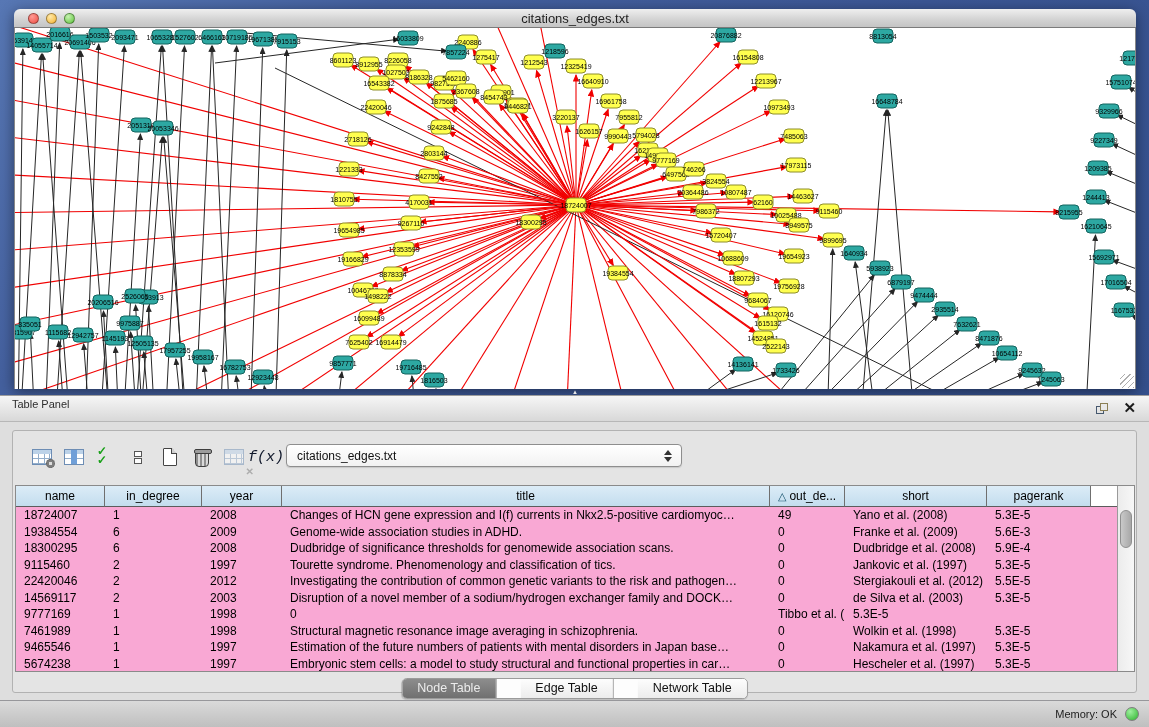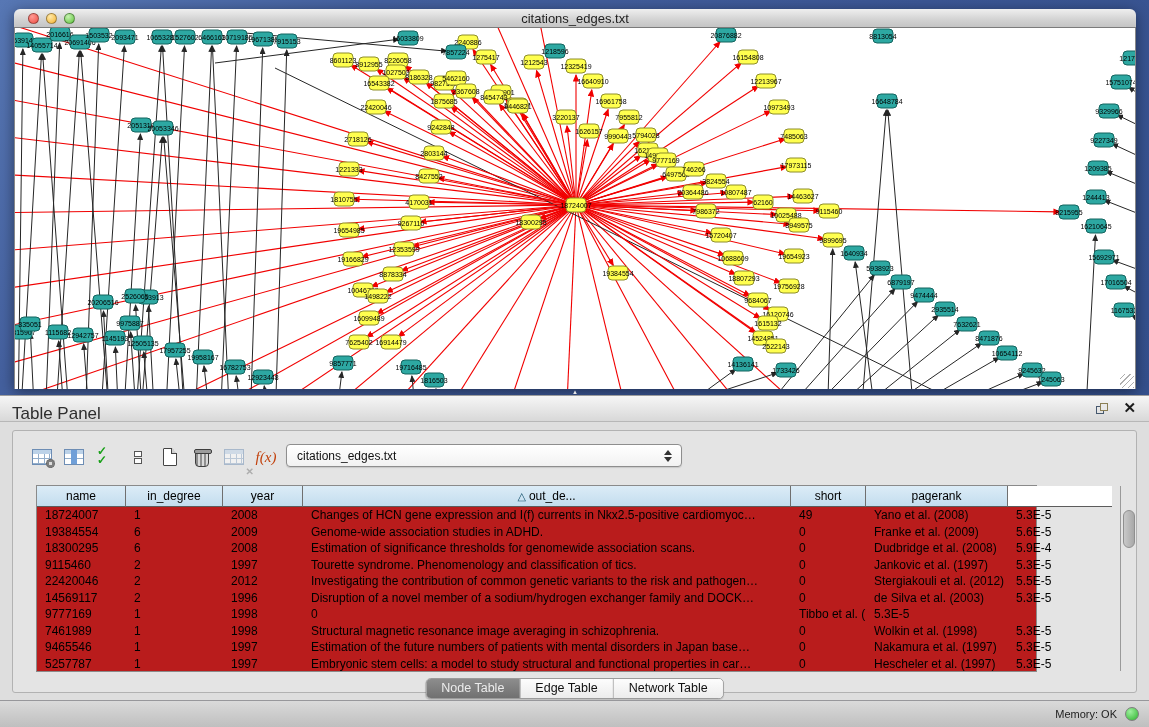--- a/index.html
+++ b/index.html
@@ -31,21 +31,21 @@
   .node-t { fill:#2da8a2; stroke:#13645f; stroke-width:1; }
   .nlabel { font-family:"Liberation Sans",sans-serif; font-size:7px; fill:#000; text-anchor:middle; }
 
   
   .divider-handle { position:absolute; left:568px; top:388px; width:14px; height:7px; color:#e8e8e8; font-size:7px; line-height:7px; text-align:center; }
 
   
   .panel { position:absolute; left:0; top:395px; width:1149px; height:305px; background:#dedede; }
   .panel-header { position:relative; height:27px; background:linear-gradient(#f6f6f6,#d8d8d8);
     border-top:1px solid #9d9d9d; border-bottom:1px solid #b7b7b7; }
-  .panel-title { position:absolute; left:12px; top:8px; font-size:17px; color:#2e2e2e; }
+  .panel-title { position:absolute; left:12px; top:2px; font-size:11px; color:#2e2e2e; }
   .float-ic { position:absolute; right:40px; top:7px; width:13px; height:13px; }
   .float-ic .sq1 { position:absolute; left:0; top:3px; width:8px; height:8px; border:1.5px solid #46586e; background:transparent; }
   .float-ic .sq2 { position:absolute; left:4px; top:0; width:8px; height:8px; border:1.5px solid #8b7f54; background:#e9e9e9; }
   .close-ic { position:absolute; right:13px; top:3px; font-size:15px; font-weight:bold; color:#1c1c1c; line-height:18px; }
 
   .panel-frame { position:absolute; left:12px; top:35px; width:1125px; height:263px;
     border:1px solid #b2b2b2; border-radius:3px; background:#e4e4e4; }
 
   
   .toolbar { position:absolute; left:14px; top:10px; height:32px; display:flex; align-items:center; }
@@ -66,47 +66,47 @@
   .i-rows span { display:block; width:8px; height:6px; border:1px solid #555; background:#fdfdfd; margin:1px auto; }
   .i-doc { position:relative; width:14px; height:18px; background:#fff; border:1px solid #444; border-radius:1px; }
   .i-doc::after { content:""; position:absolute; right:-1px; top:-1px; width:5px; height:5px;
       background:linear-gradient(225deg,#e4e4e4 50%,#cfcfcf 50%); border-left:1px solid #444; border-bottom:1px solid #444; }
   .i-trash { position:relative; width:14px; height:15px; margin-top:4px;
       background:linear-gradient(90deg,#8f8f8f 0 2px,#d9d9d9 2px 4px,#8f8f8f 4px 6px,#d9d9d9 6px 8px,#8f8f8f 8px 10px,#d9d9d9 10px 12px,#8f8f8f 12px);
       border:1px solid #3e3e3e; border-radius:2px 2px 4px 4px; }
   .i-trash::before { content:""; position:absolute; left:-2px; top:-4px; width:16px; height:3px; background:#9c9c9c; border:1px solid #3e3e3e; border-radius:2px; }
   .i-tablex { position:relative; opacity:.5; }
   .i-tablex .x { position:absolute; right:-5px; bottom:-6px; font-size:10px; color:#777; font-weight:bold; }
-  .i-fx { font-family:Liberation Serif, serif; font-style:italic; font-size:15px; color:#c2410c;text-align:center; }
+  .i-fx { font-family:Liberation Mono, monospace; font-style:italic; font-size:15px; color:#0f172a;text-align:center; }
 
   .combo { position:absolute; left:273px; top:13px; width:396px; height:23px; background:linear-gradient(#ffffff,#f2f2f2);
       border:1px solid #8e8e8e; border-radius:4px; box-shadow:inset 0 1px 1px rgba(255,255,255,.8), 0 1px 1px rgba(0,0,0,.12); }
   .combo .val { position:absolute; left:10px; top:4px; font-size:12px; color:#111; }
   .combo .arr { position:absolute; right:8px; top:3px; width:9px; height:16px; }
   .combo .arr i { display:block; width:0; height:0; border-left:4px solid transparent; border-right:4px solid transparent; margin:2px 0; }
   .combo .arr .up { border-bottom:5px solid #333; }
   .combo .arr .dn { border-top:5px solid #333; }
 
   
-  .tablebox { position:absolute; left:2px; top:54px; width:1001px; height:187px; background:#b91c1c; border:1px solid #8a8a8a; display:flex;margin-left:21px; }
+  .tablebox { position:absolute; left:2px; top:54px; width:1120px; height:187px; background:#f9a8d4; border:1px solid #8a8a8a; display:flex; }
   .tcols { width:1101px; }
   .thead { display:grid; grid-template-columns:89px 97px 80px 488px 75px 142px 104px 1fr; height:21px; }
   .thcell { background:linear-gradient(#dcecf7,#c3ddee); border-right:1px solid #6f6f6f; border-bottom:1px solid #5c5c5c;
       font-size:12px; color:#000; text-align:center; line-height:20px; overflow:hidden; white-space:nowrap; }
   .thcell.filler { background:#fff; border-right:none; border-bottom:1px solid #5c5c5c; }
   .thcell .sort { color:#14506b; margin-right:3px; font-size:11px; }
   .trow { display:grid; grid-template-columns:89px 97px 80px 488px 75px 142px 104px 1fr; height:16.5px; }
   .tcell { font-size:12px; color:#000; line-height:16.5px; padding-left:8px; overflow:hidden; white-space:nowrap; }
   .vscroll { width:17px; border-left:1px solid #9a9a9a; background:linear-gradient(90deg,#ececec,#f7f7f7); position:relative; }
   .vthumb { position:absolute; left:2px; top:24px; width:12px; height:38px; border-radius:7px;
       background:linear-gradient(90deg,#c9c9c9,#a8a8a8); border:1px solid #8f8f8f; }
 
   
   .tabs { position:absolute; left:50%; transform:translateX(-50%); top:247px; display:flex; height:21px;
-      border:1px solid #9b9b9b; border-radius:5px; overflow:hidden; background:#fdfdfd; box-shadow:0 1px 1px rgba(0,0,0,.15); }
+      border:1px solid #9b9b9b; border-radius:5px; overflow:hidden; background:#fdfdfd; box-shadow:0 1px 1px rgba(0,0,0,.15);gap:24px; }
   .tab { font-size:12.5px; line-height:19px; padding:0 15px; color:#111; background:linear-gradient(#fdfdfd,#ececec); border-right:1px solid #a8a8a8; }
   .tab:last-child { border-right:none; }
   .tab.active { background:linear-gradient(#8d8d8d,#707070); color:#ececec; }
 
   
   .statusbar { position:absolute; left:0; top:700px; width:1149px; height:27px;
       background:linear-gradient(#dadada,#bfbfbf); border-top:1px solid #97979b; }
   .mem { position:absolute; right:32px; top:7px; font-size:11px; color:#1d1d1d; }
   .memdot { position:absolute; right:10px; top:6px; width:14px; height:14px; border-radius:50%;
       background:radial-gradient(circle at 35% 30%,#9ef09e,#2db32d); border:1px solid #7e7e7e; }
@@ -634,20 +634,21 @@
             <i class="dn"></i>
           </span>
       </div>
 
       <div class="tablebox">
         <div class="tcols">
           <div class="thead">
             <div class="thcell"><span>name</span></div>
             <div class="thcell"><span>in_degree</span></div>
             <div class="thcell"><span>year</span></div>
+            <div class="thcell"><span>title</span></div>
             <div class="thcell"><span class="sort">△</span><span>out_de...</span></div>
             <div class="thcell"><span>short</span></div>
             <div class="thcell"><span>pagerank</span></div>
             <div class="thcell filler"></div>
           </div>
           <div id="table-rows">
               <div class="trow">
                 <div class="tcell">18724007</div>
                 <div class="tcell">1</div>
                 <div class="tcell">2008</div>
@@ -657,28 +658,28 @@
                 <div class="tcell">5.3E-5</div>
                 <div class="tcell"></div>
               </div>
               <div class="trow">
                 <div class="tcell">19384554</div>
                 <div class="tcell">6</div>
                 <div class="tcell">2009</div>
                 <div class="tcell">Genome-wide association studies in ADHD.</div>
                 <div class="tcell">0</div>
                 <div class="tcell">Franke et al. (2009)</div>
-                <div class="tcell">5.6E-5</div>
+                <div class="tcell">5.6E-3</div>
                 <div class="tcell"></div>
               </div>
               <div class="trow">
                 <div class="tcell">18300295</div>
                 <div class="tcell">6</div>
                 <div class="tcell">2008</div>
-                <div class="tcell">Estimation of significance thresholds for genomewide association scans.</div>
+                <div class="tcell">Dudbridge of significance thresholds for genomewide association scans.</div>
                 <div class="tcell">0</div>
                 <div class="tcell">Dudbridge et al. (2008)</div>
                 <div class="tcell">5.9E-4</div>
                 <div class="tcell"></div>
               </div>
               <div class="trow">
                 <div class="tcell">9115460</div>
                 <div class="tcell">2</div>
                 <div class="tcell">1997</div>
                 <div class="tcell">Tourette syndrome. Phenomenology and classification of tics.</div>
@@ -693,21 +694,21 @@
                 <div class="tcell">2012</div>
                 <div class="tcell">Investigating the contribution of common genetic variants to the risk and pathogen…</div>
                 <div class="tcell">0</div>
                 <div class="tcell">Stergiakouli et al. (2012)</div>
                 <div class="tcell">5.5E-5</div>
                 <div class="tcell"></div>
               </div>
               <div class="trow">
                 <div class="tcell">14569117</div>
                 <div class="tcell">2</div>
-                <div class="tcell">1996</div>
+                <div class="tcell">2003</div>
                 <div class="tcell">Disruption of a novel member of a sodium/hydrogen exchanger family and DOCK…</div>
                 <div class="tcell">0</div>
                 <div class="tcell">de Silva et al. (2003)</div>
                 <div class="tcell">5.3E-5</div>
                 <div class="tcell"></div>
               </div>
               <div class="trow">
                 <div class="tcell">9777169</div>
                 <div class="tcell">1</div>
                 <div class="tcell">1998</div>
@@ -730,21 +731,21 @@
                 <div class="tcell">9465546</div>
                 <div class="tcell">1</div>
                 <div class="tcell">1997</div>
                 <div class="tcell">Estimation of the future numbers of patients with mental disorders in Japan base…</div>
                 <div class="tcell">0</div>
                 <div class="tcell">Nakamura et al. (1997)</div>
                 <div class="tcell">5.3E-5</div>
                 <div class="tcell"></div>
               </div>
               <div class="trow">
-                <div class="tcell">5257787</div>
+                <div class="tcell">5674238</div>
                 <div class="tcell">1</div>
                 <div class="tcell">1997</div>
                 <div class="tcell">Embryonic stem cells: a model to study structural and functional properties in car…</div>
                 <div class="tcell">0</div>
                 <div class="tcell">Hescheler et al. (1997)</div>
                 <div class="tcell">5.3E-5</div>
                 <div class="tcell"></div>
               </div>
             </div>
         </div>

